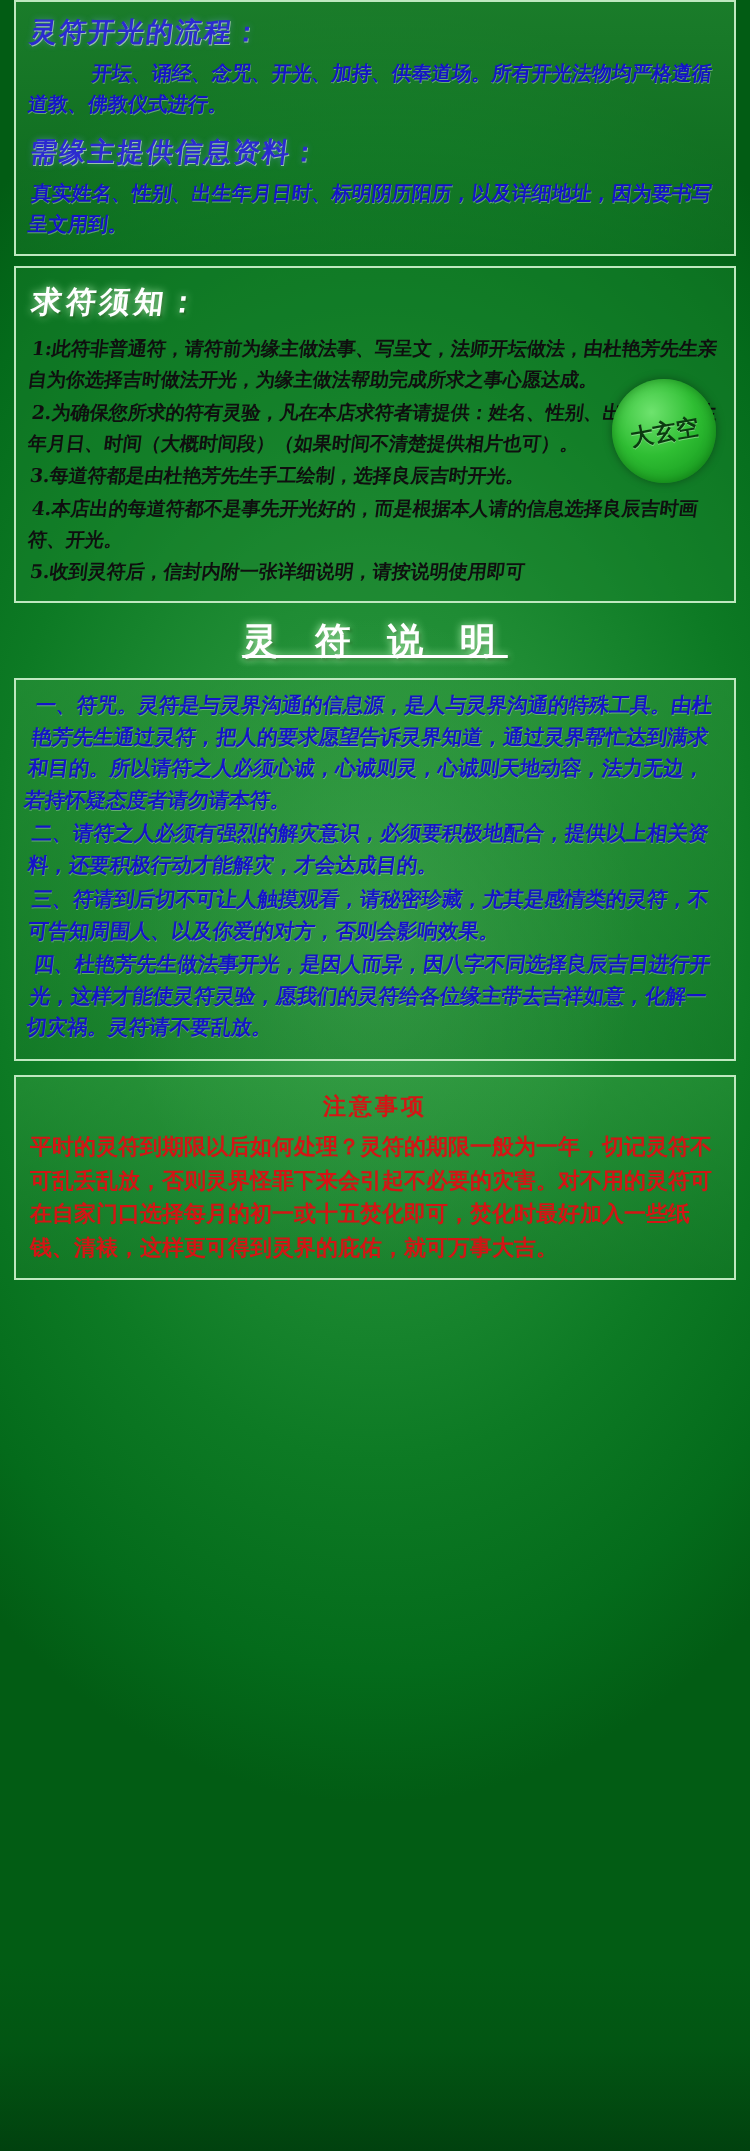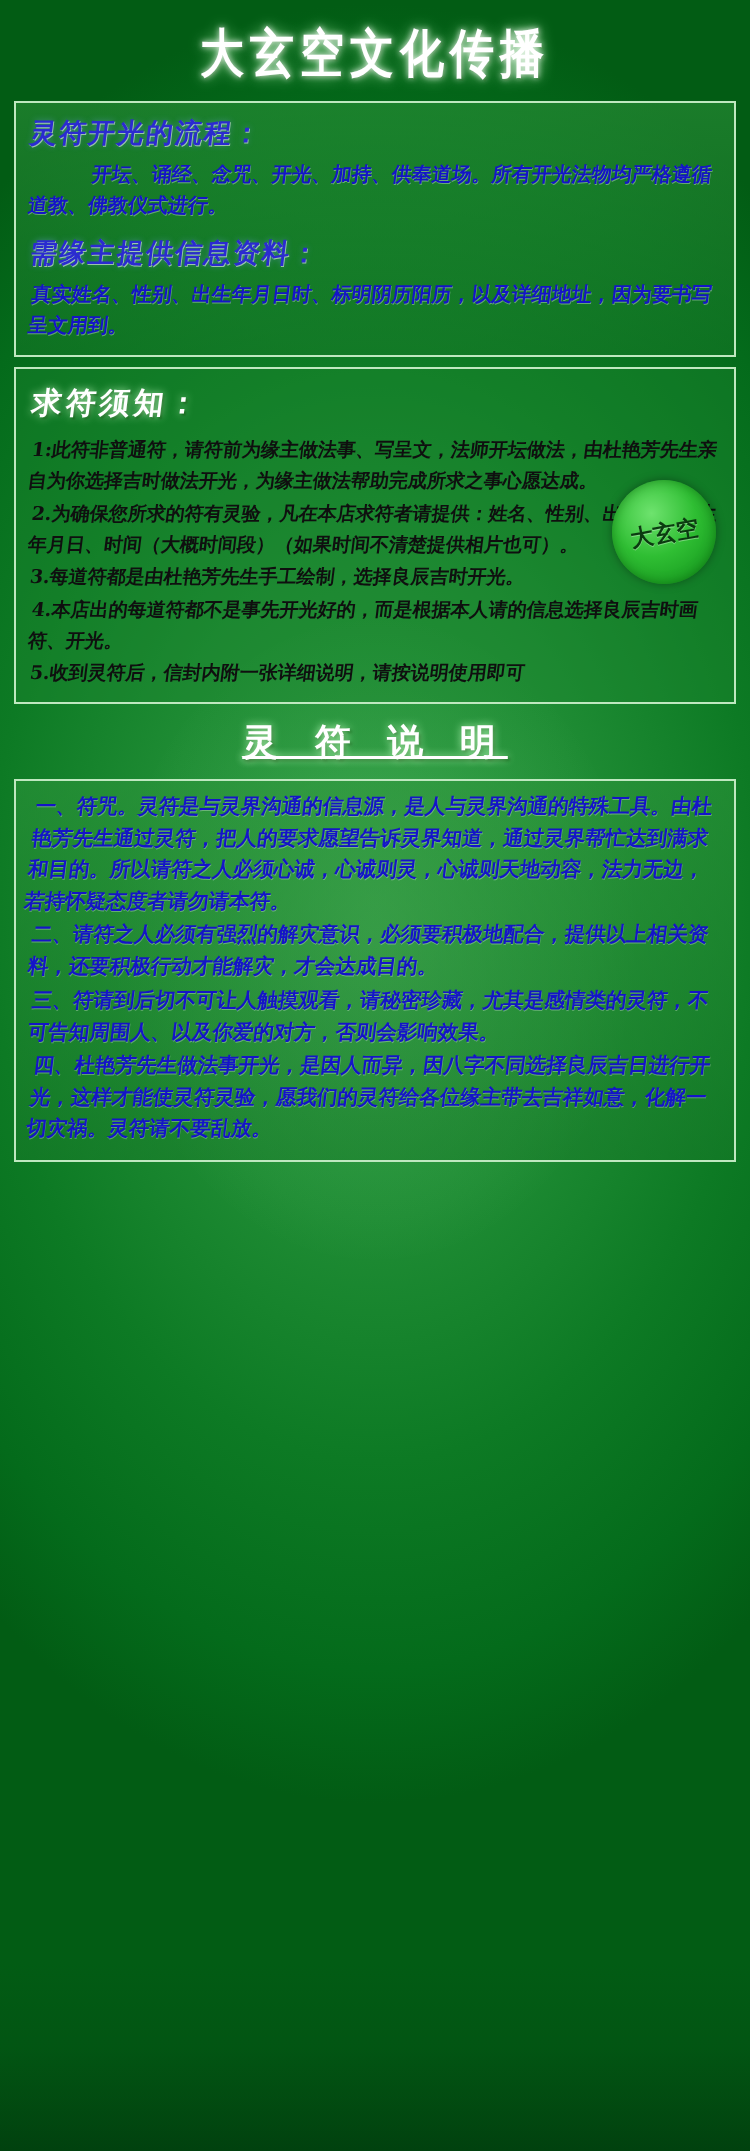--- a/index.html
+++ b/index.html
@@ -200,23 +200,20 @@
   }
 </style>
 </head>
 <body>
 
 <div class="bg-glow"></div>
 <div class="bg-bottom"></div>
 
 <div class="page">
 
-  <div class="title-bar">
-    <span class="title-text">大玄空文化传播</span>
-  </div>
 
   <div class="panel">
     <div class="sec-head">灵符开光的流程：</div>
     <div class="body-blue"><span class="indent"></span><span>开坛、诵经、念咒、开光、加持、供奉道场。所有开光法物均严格遵循道教、佛教仪式进行。</span></div>
 
     <div class="sec-head" style="margin-top:14px;">需缘主提供信息资料：</div>
     <div class="body-blue">真实姓名、性别、出生年月日时、标明阴历阳历，以及详细地址，因为要书写呈文用到。</div>
   </div>
 
   <div class="panel flat">
@@ -239,14 +236,18 @@
     <span class="banner-text">灵  符  说  明</span>
   </div>
 
   <div class="panel">
     <p class="explain-p">一、符咒。灵符是与灵界沟通的信息源，是人与灵界沟通的特殊工具。由杜艳芳先生通过灵符，把人的要求愿望告诉灵界知道，通过灵界帮忙达到满求和目的。所以请符之人必须心诚，心诚则灵，心诚则天地动容，法力无边，若持怀疑态度者请勿请本符。</p>
     <p class="explain-p">二、请符之人必须有强烈的解灾意识，必须要积极地配合，提供以上相关资料，还要积极行动才能解灾，才会达成目的。</p>
     <p class="explain-p">三、符请到后切不可让人触摸观看，请秘密珍藏，尤其是感情类的灵符，不可告知周围人、以及你爱的对方，否则会影响效果。</p>
     <p class="explain-p">四、杜艳芳先生做法事开光，是因人而异，因八字不同选择良辰吉日进行开光，这样才能使灵符灵验，愿我们的灵符给各位缘主带去吉祥如意，化解一切灾祸。灵符请不要乱放。</p>
   </div>
 
+  <div class="panel" style="margin-top:14px;">
+    <div class="attn-title">注意事项</div>
+    <div class="attn-body">平时的灵符到期限以后如何处理？灵符的期限一般为一年，切记灵符不可乱丢乱放，否则灵界怪罪下来会引起不必要的灾害。对不用的灵符可在自家门口选择每月的初一或十五焚化即可，焚化时最好加入一些纸钱、清裱，这样更可得到灵界的庇佑，就可万事大吉。</div>
+  </div>
 
 </div>
 
 </body></html>

